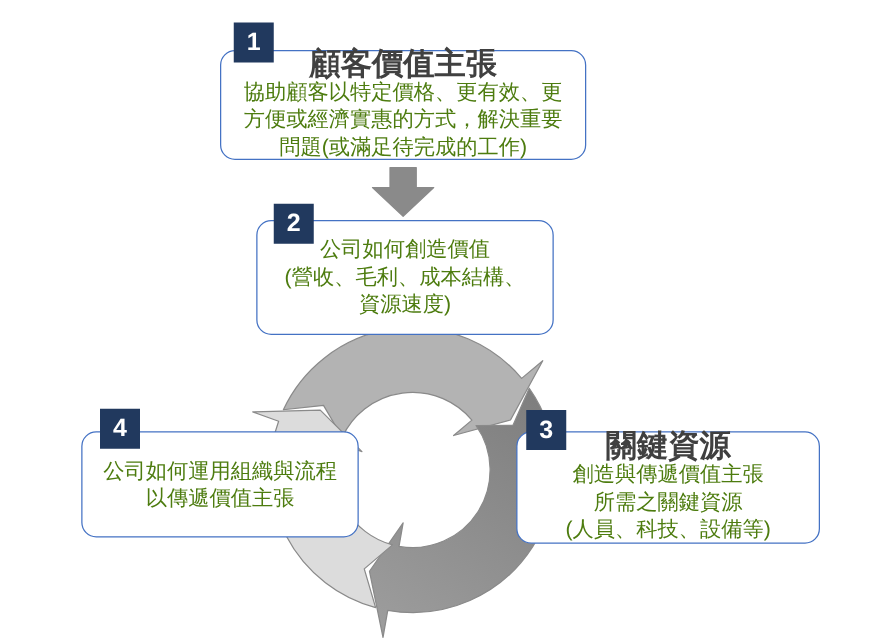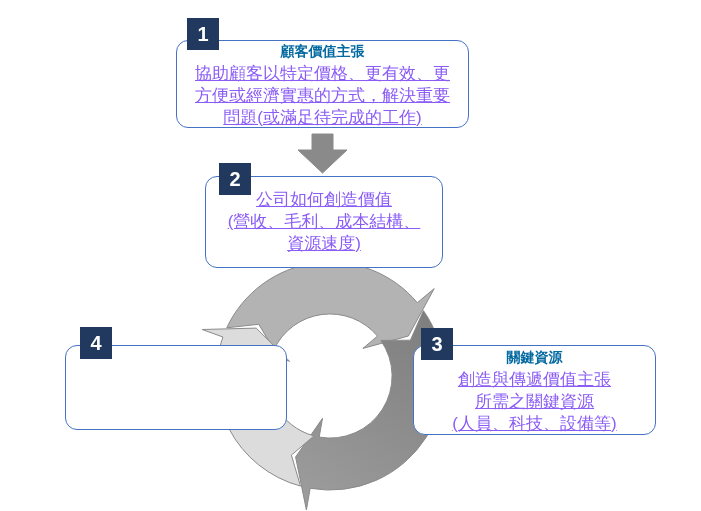--- a/index.html
+++ b/index.html
@@ -23,32 +23,31 @@
     border: 1.5px solid #4472c4;
     border-radius: 12px;
     display: flex;
     flex-direction: column;
     justify-content: center;
     align-items: center;
     text-align: center;
     box-sizing: border-box;
   }
   .vbox .title {
-    font-size: 14px;
+    font-size: 25px;
     font-weight: bold;
-    color: #0369a1;
+    color: #404040;
     line-height: 23px;
     white-space: nowrap;
   }
   .vbox .body {
     font-size: 17px;
-    color: #8b5cf6;
+    color: #4d7c0f;
     line-height: 22px;
     white-space: pre-line;
-    text-decoration: underline;
   }
   .badge {
     position: absolute;
     width: 32px; height: 32px;
     background: #21395e;
     color: #ffffff;
     font-size: 20px;
     font-weight: bold;
     display: flex;
     align-items: center;
@@ -97,15 +96,17 @@
   <div class="vbox" style="left:413px; top:345px; width:243px; height:90px;">
     <div class="badge" style="left:7px; top:-18px;">3</div>
     <div class="title">關鍵資源</div>
     <div class="body">創造與傳遞價值主張
 所需之關鍵資源
 (人員、科技、設備等)</div>
   </div>
 
   <div class="vbox" style="left:65px; top:345px; width:222px; height:85px;">
     <div class="badge" style="left:14px; top:-19px;">4</div>
+    <div class="body">公司如何運用組織與流程
+以傳遞價值主張</div>
   </div>
 
 </div>
 
 </body></html>

